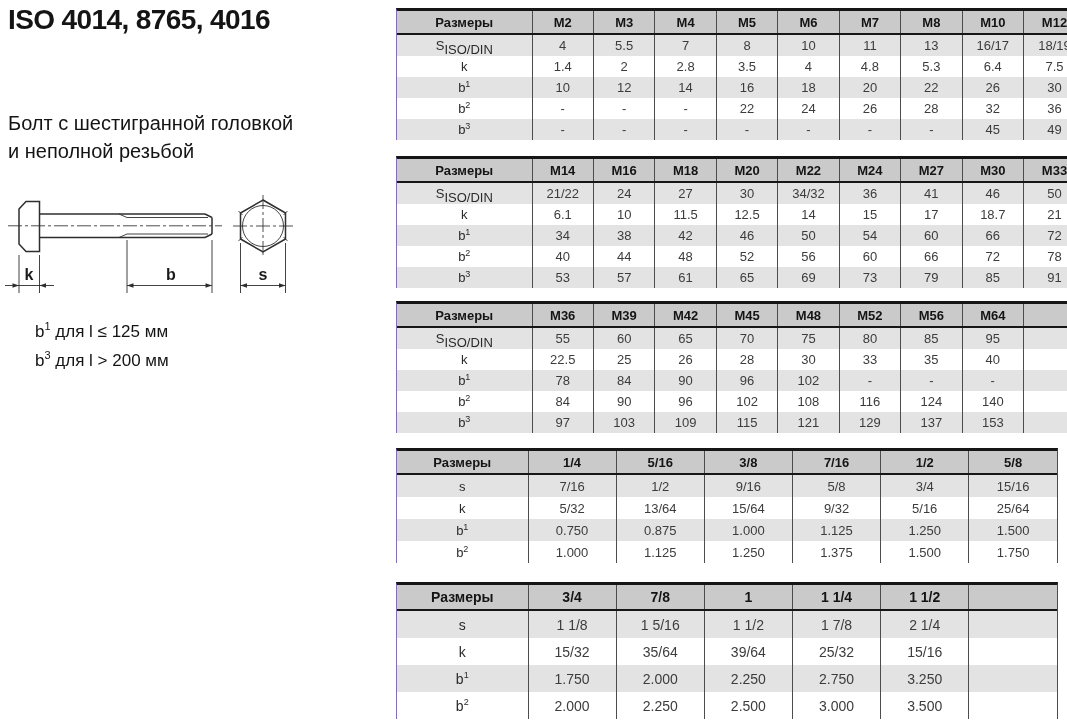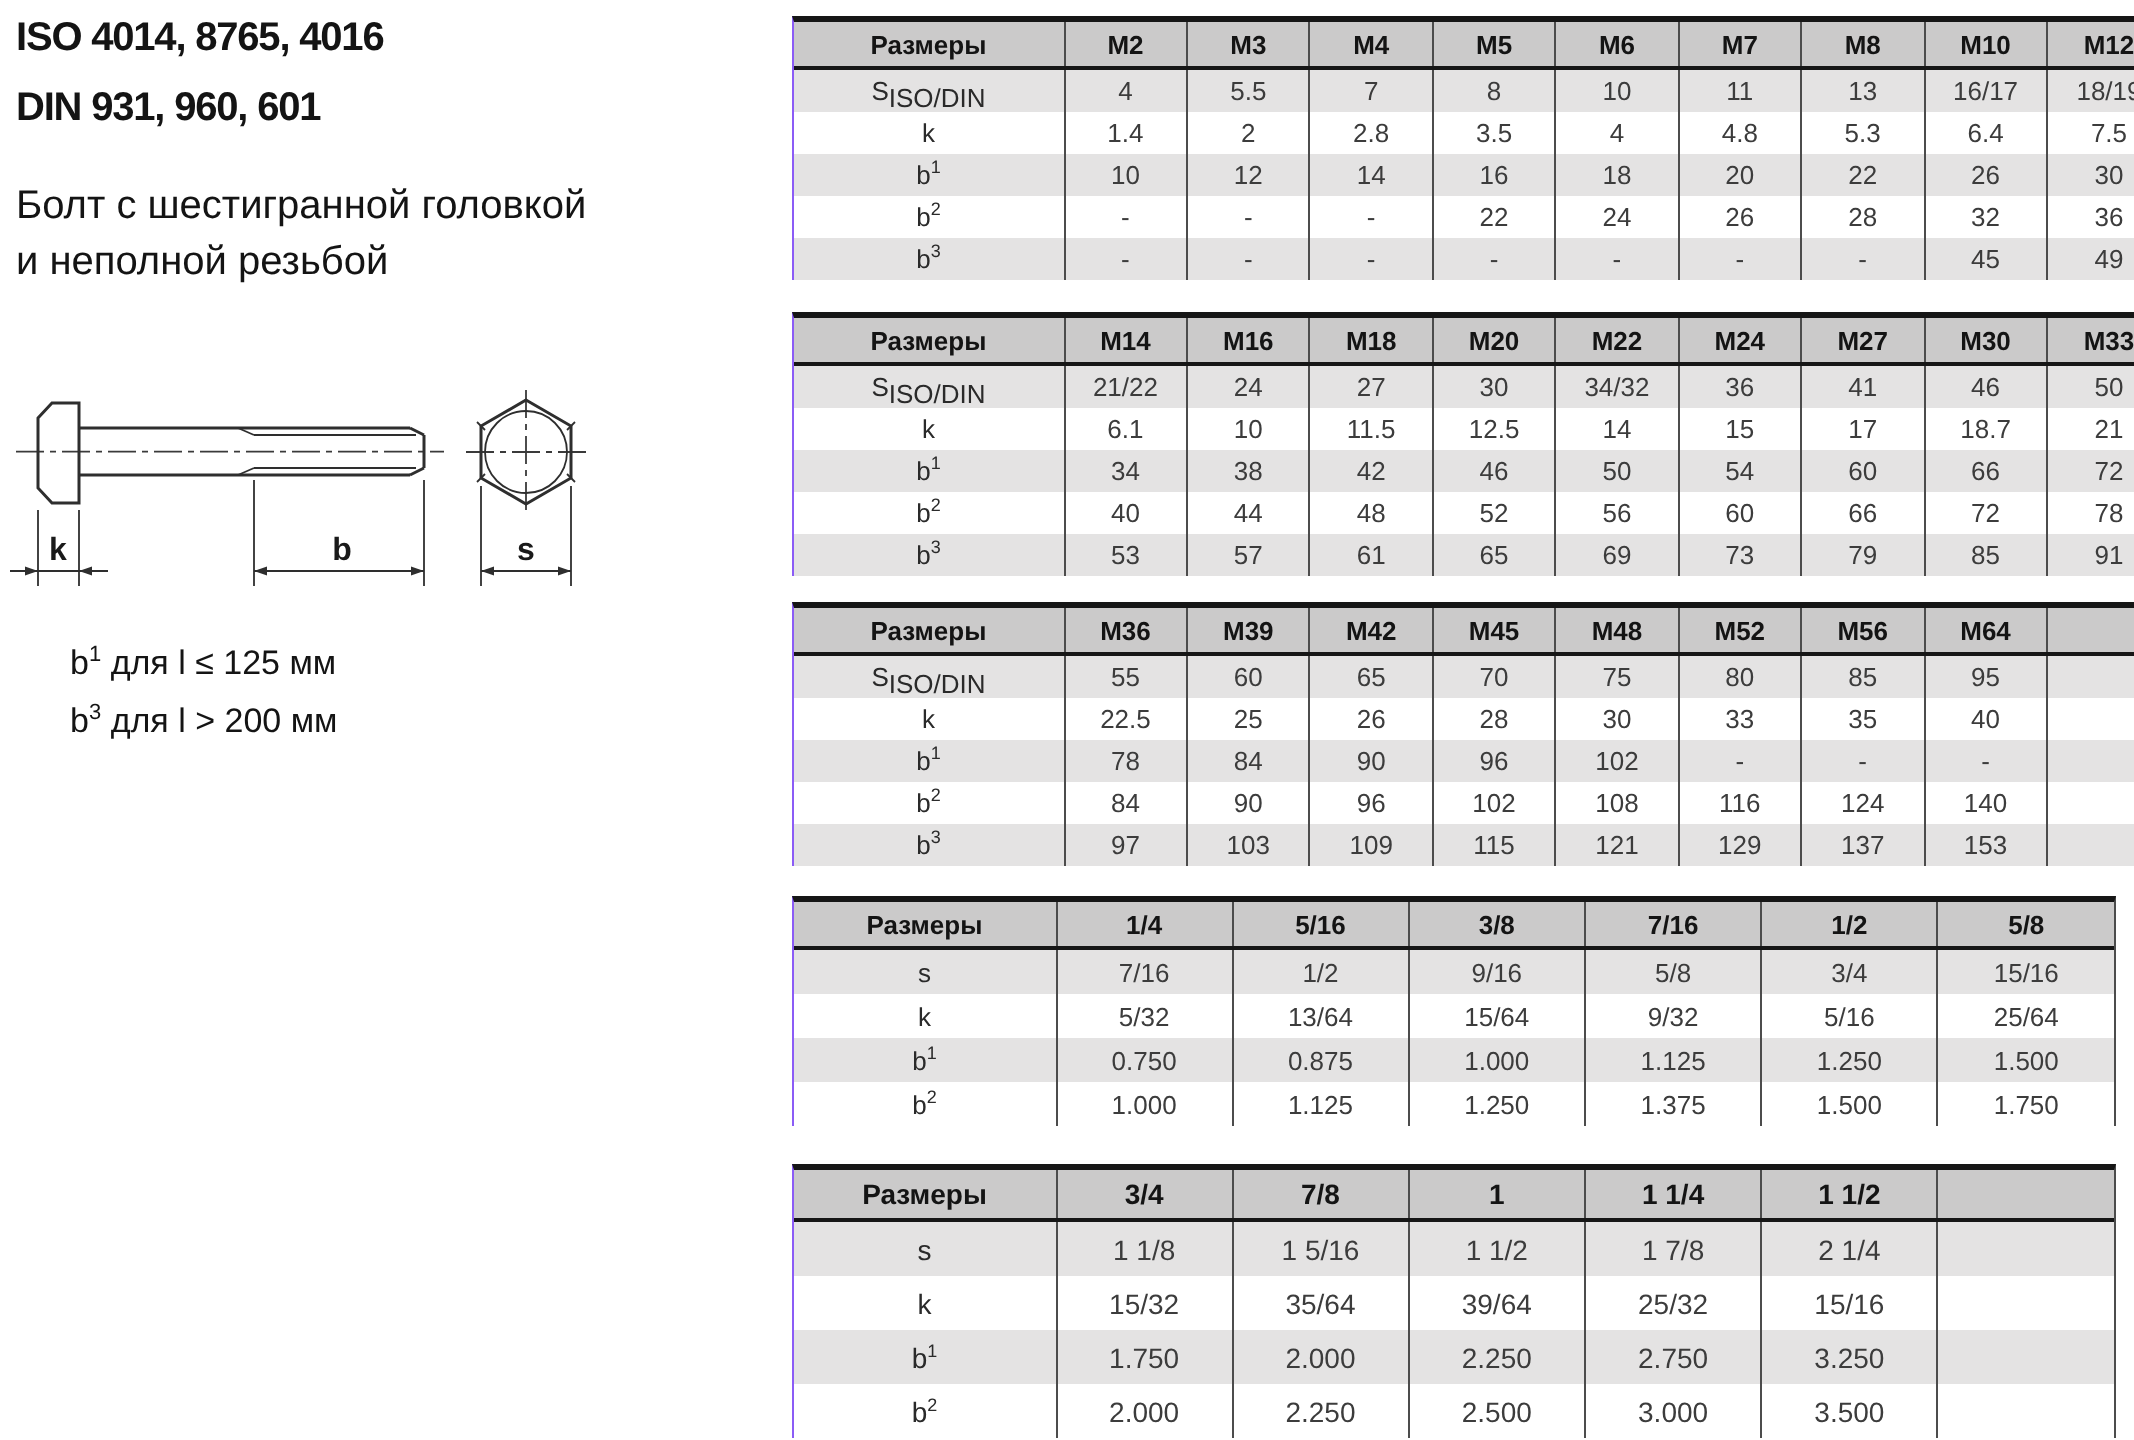--- a/index.html
+++ b/index.html
@@ -1,22 +1,22 @@
 <!DOCTYPE html>
 <html style="--header-bg: #cbcaca; --stripe-bg: #e4e3e3;"><head>
 <meta charset="utf-8">
 <style>
   html,body{margin:0;padding:0;background:#fff;}
   .page{position:relative;width:1067px;height:720px;background:#ffffff;overflow:hidden;
         font-family:"Liberation Sans","DejaVu Sans",sans-serif;color:#151515;}
 
   
-  .title{position:absolute;left:8px;top:2px;font-size:20px;font-weight:700;
+  .title{position:absolute;left:8px;top:2px;font-size:28px;font-weight:700;
          line-height:35px;letter-spacing:-0.6px;color:#141414;}
-  .subtitle{position:absolute;left:8px;top:89px;font-size:20px;line-height:28px;color:#141414;}
+  .subtitle{position:absolute;left:8px;top:109px;font-size:20px;line-height:28px;color:#141414;}
   .drawing{position:absolute;left:0;top:190px;width:310px;height:125px;}
   .notes{position:absolute;left:15px;top:317px;font-size:17px;line-height:29px;color:#141414;margin-left:20px;}
   .notes sup{font-size:11px;line-height:0;}
 
   
   .dim-table{position:absolute;border-top:3px solid #161616;
              border-left:1px solid #8b5cf6;border-right:1px solid #4c4c4c;margin-left:24px;
              --hh:22px;--rh:21px;--fs:13px;}
   .dim-table table{border-collapse:collapse;table-layout:fixed;width:100%;}
   .dim-table th,.dim-table td{padding:0;text-align:center;vertical-align:middle;
@@ -46,21 +46,20 @@
   .drawing text{font-family:"Liberation Sans","DejaVu Sans",sans-serif;
                 font-size:16px;font-weight:700;fill:#1a1a1a;text-anchor:middle;}
 </style>
 </head>
 <body>
 
 <div class="page">
 
   <div class="title">
     <div>ISO 4014, 8765, 4016</div>
-    <div>DIN 931, 960, 601</div>
   </div>
   <div class="subtitle">
     <div>Болт с шестигранной головкой</div>
     <div>и неполной резьбой</div>
   </div>
 
   <svg class="drawing" viewBox="0 0 310 125">
 
     <line class="cl" x1="8" y1="35.8" x2="222" y2="35.8"></line>
 

